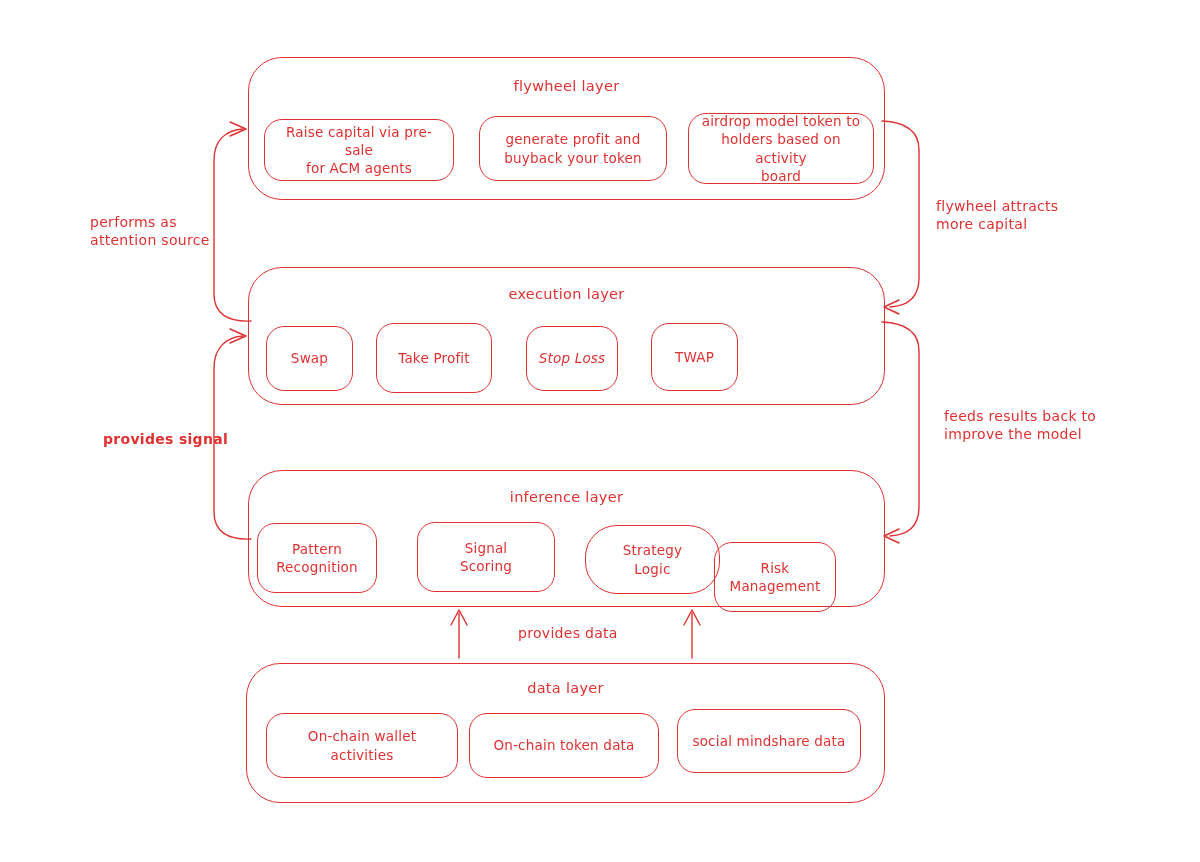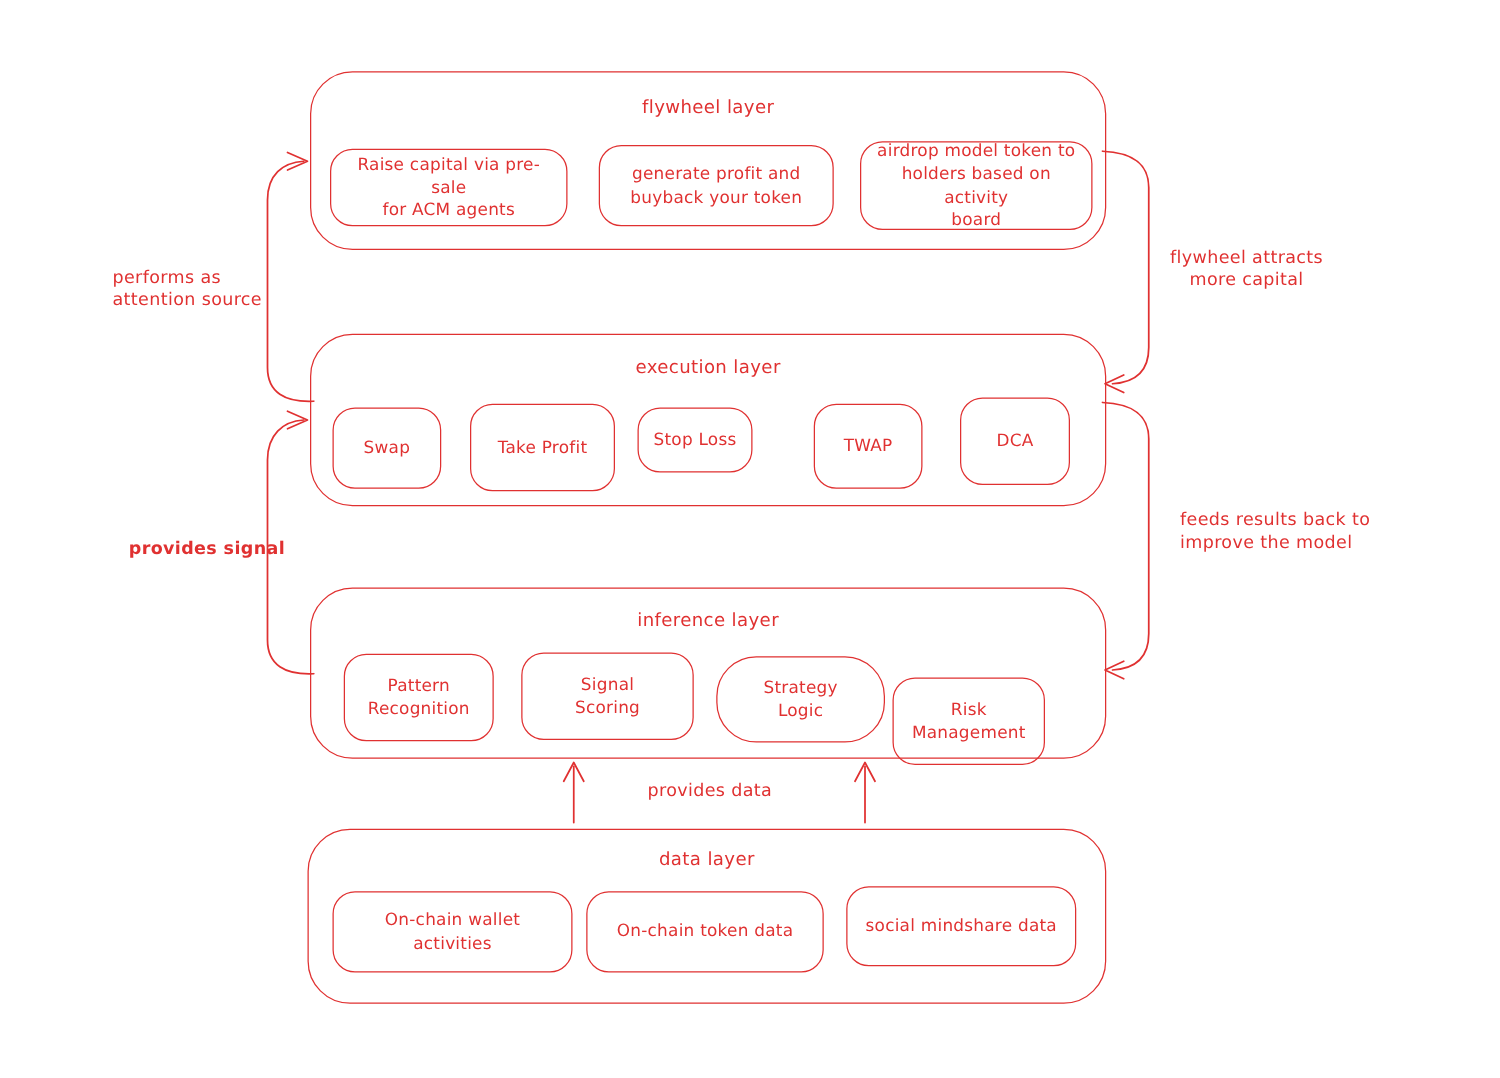--- a/index.html
+++ b/index.html
@@ -116,46 +116,45 @@
 buyback your token</div>
     <div class="node" style="left:439px; top:55px; width:186px; height:71px;">airdrop model token to
 holders based on activity
 board</div>
   </div>
 
   <div class="layer" style="left:248px; top:267px; width:637px; height:138px;">
     <div class="layer-title" style="top:18px;">execution layer</div>
     <div class="node" style="left:17px; top:58px; width:87px; height:65px;">Swap</div>
     <div class="node" style="left:127px; top:55px; width:116px; height:70px;">Take Profit</div>
-    <div class="node" style="left:261px; top:58px; width:92px; height:52px;">Stop Loss</div>
+    <div class="node" style="left:277px; top:58px; width:92px; height:65px;font-style:italic;">Stop Loss</div>
     <div class="node" style="left:402px; top:55px; width:87px; height:68px;">TWAP</div>
-    <div class="node" style="left:519px; top:50px; width:88px; height:70px;">DCA</div>
   </div>
 
   <div class="layer" style="left:248px; top:470px; width:637px; height:137px;">
     <div class="layer-title" style="top:18px;">inference layer</div>
-    <div class="node" style="left:26px; top:52px; width:120px; height:70px;">Pattern
+    <div class="node" style="left:8px; top:52px; width:120px; height:70px;">Pattern
 Recognition</div>
     <div class="node" style="left:168px; top:51px; width:138px; height:70px;">Signal
 Scoring</div>
-    <div class="node" style="left:324px; top:54px; width:135px; height:69px;border-radius:32px;">Strategy
+    <div class="node" style="left:336px; top:54px; width:135px; height:69px;border-radius:32px;">Strategy
 Logic</div>
     <div class="node" style="left:465px; top:51px; width:122px; height:70px;margin-top:20px;">Risk
 Management</div>
   </div>
 
   <div class="layer" style="left:246px; top:663px; width:639px; height:140px;">
     <div class="layer-title" style="top:16px;">data layer</div>
     <div class="node" style="left:222px; top:49px; width:190px; height:65px;">On-chain token data</div>
     <div class="node" style="left:19px; top:49px; width:192px; height:65px;">On-chain wallet activities</div>
     <div class="node" style="left:430px; top:45px; width:184px; height:64px;">social mindshare data</div>
   </div>
 
   <div class="edge-label" style="left:90px; top:213px;">performs as
 attention source</div>
   <div class="edge-label" style="left:103px; top:430px;font-weight:bold;">provides signal</div>
-  <div class="edge-label" style="left:936px; top:197px;text-align:center;">flywheel attracts
+  <div class="edge-label" style="left:936px; top:197px;">flywheel attracts
 more capital</div>
   <div class="edge-label" style="left:944px; top:407px;">feeds results back to
 improve the model</div>
   <div class="edge-label" style="left:518px; top:624px;">provides data</div>
 
 </div>
 
 </body></html>

